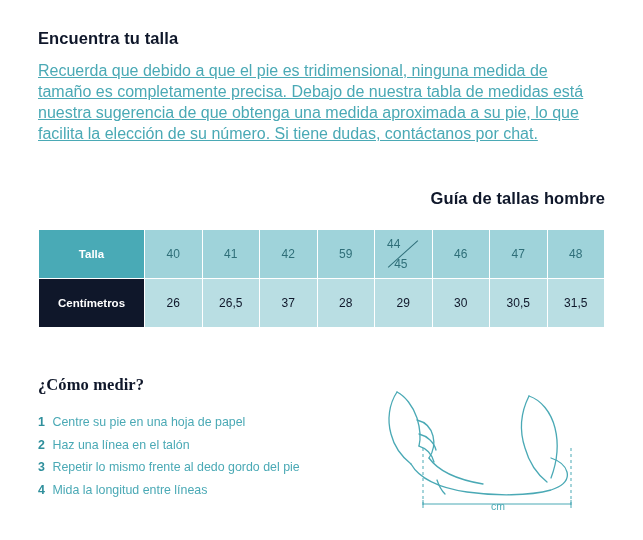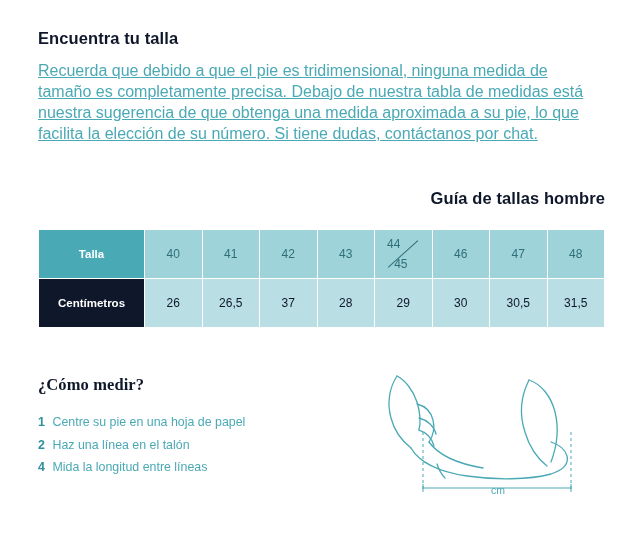--- a/index.html
+++ b/index.html
@@ -124,21 +124,21 @@
   ol.steps .num {
     font-weight: bold;
     color: #2f8f9c;
     display: inline-block;
     min-width: 11px;
   }
 
   .foot-figure {
     position: absolute;
     right: 34px;
-    bottom: 30px;
+    bottom: 14px;
     width: 230px;
     height: 140px;
   }
   .cm-label {
     position: absolute;
     right: 104px;
     bottom: 14px;
     font-size: 10.5px;
     color: #4aa9b5;
   }
@@ -156,21 +156,21 @@
 
   <h1 class="section-title" id="guide-title">Guía de tallas hombre</h1>
 
   <table class="size-table">
     <tbody>
       <tr class="head-row">
         <td class="row-head">Talla</td>
         <td class="cell">40</td>
         <td class="cell">41</td>
         <td class="cell">42</td>
-        <td class="cell">43</td>
+        <td class="cell">59</td>
         <td class="cell split-cell">
           <span class="top-num">44</span>
           <span class="slash"></span>
           <span class="bot-num">45</span>
         </td>
         <td class="cell">46</td>
         <td class="cell">47</td>
         <td class="cell">48</td>
       </tr>
       <tr class="val-row">
@@ -192,20 +192,24 @@
   <ol class="steps">
     <li>
       <span class="num">1</span>
       <span>Centre su pie en una hoja de papel</span>
     </li>
     <li>
       <span class="num">2</span>
       <span>Haz una línea en el talón</span>
     </li>
     <li>
+      <span class="num">3</span>
+      <span>Repetir lo mismo frente al dedo gordo del pie</span>
+    </li>
+    <li>
       <span class="num">4</span>
       <span>Mida la longitud entre líneas</span>
     </li>
   </ol>
 
   <div class="foot-figure">
     <svg width="230" height="140" viewBox="0 0 230 140" fill="none">
       <g stroke="#4aa9b5" stroke-width="1.3" fill="none" stroke-linecap="round" stroke-linejoin="round">
 
         <path d="M18 6 C10 18, 8 34, 12 48 C15 60, 22 70, 32 78"></path>

